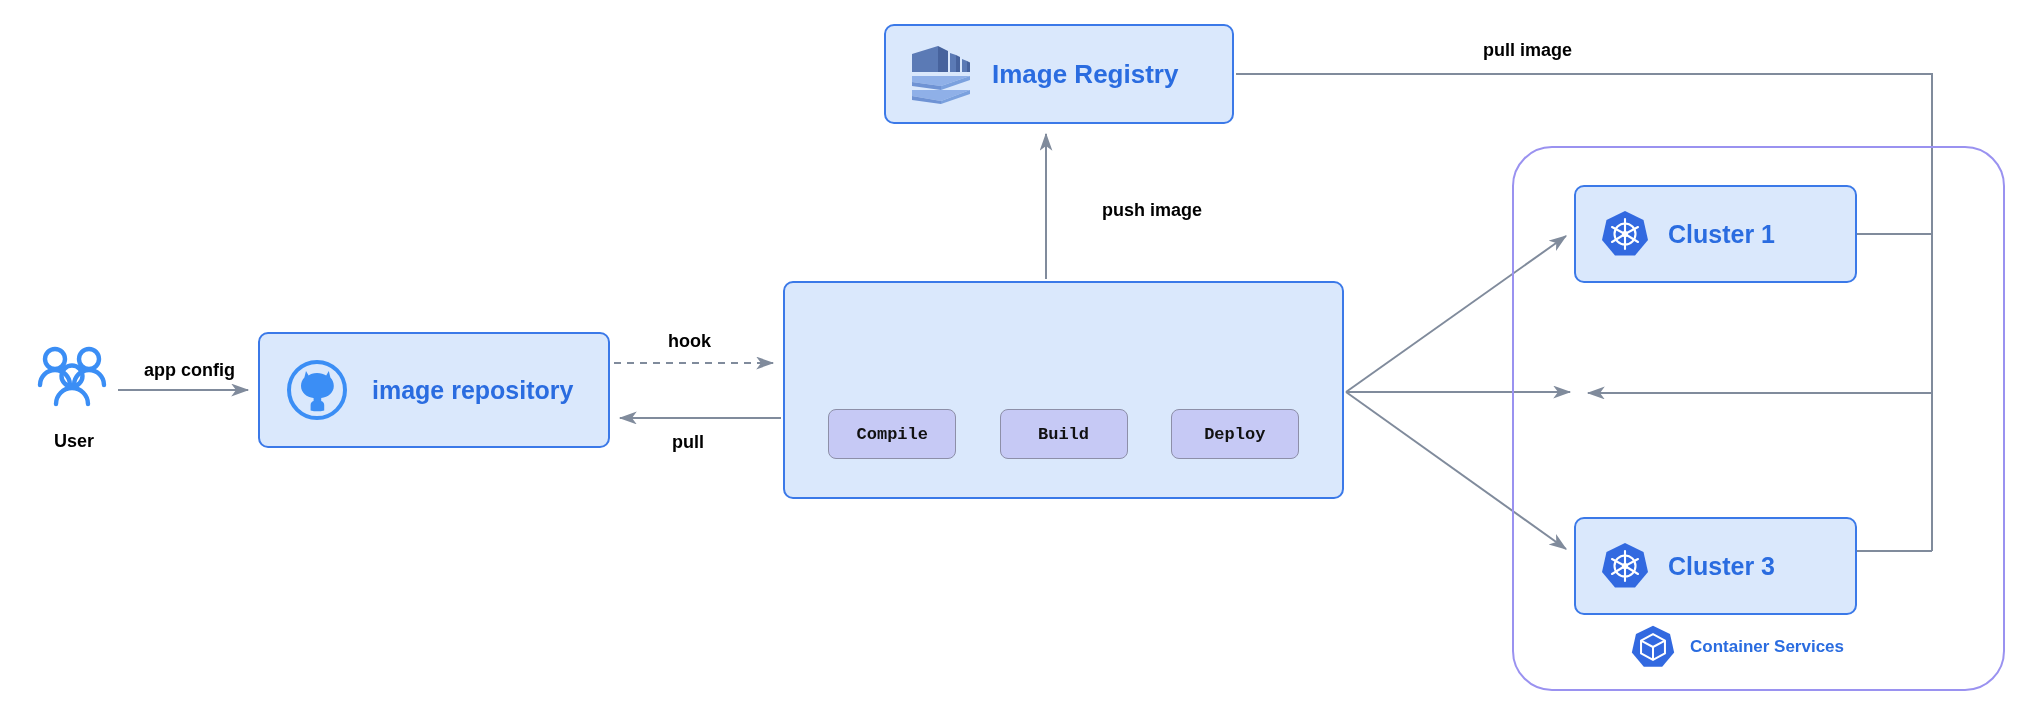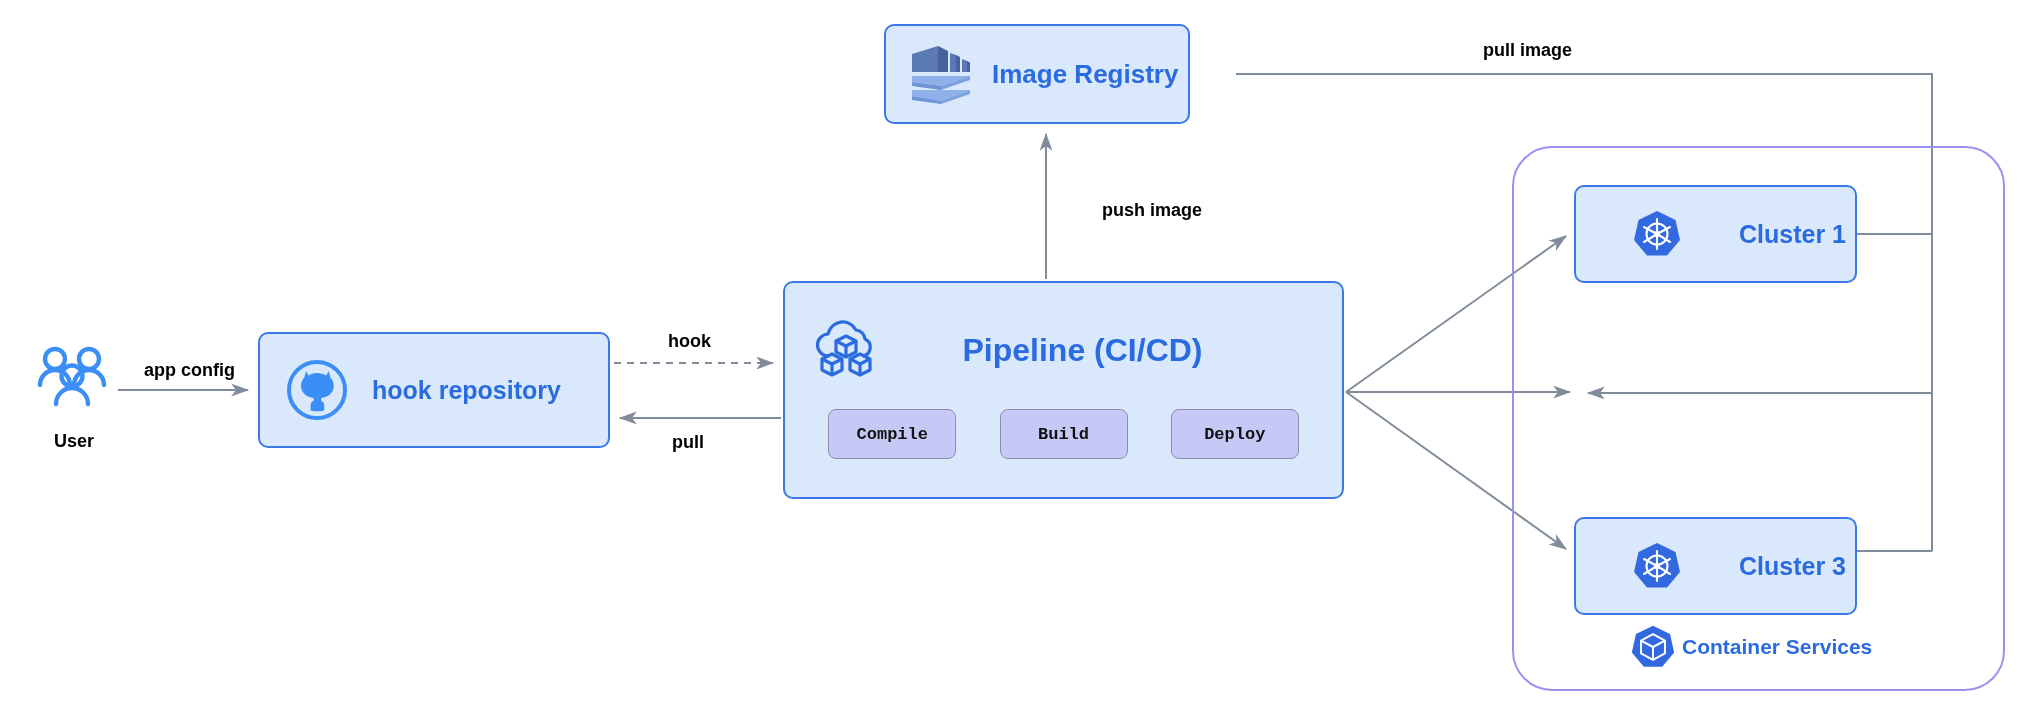--- a/index.html
+++ b/index.html
@@ -31,21 +31,21 @@
   }
   .node-title {
     color: #2a6ce0;
     font-weight: bold;
     white-space: nowrap;
   }
 
   
   #image-registry {
     left: 884px; top: 24px;
-    width: 306px; height: 100px;
+    width: 350px; height: 100px;
     padding-left: 22px;
   }
   #image-registry .node-title { font-size: 26px; margin-left: 18px; }
 
   
   #code-repository {
     left: 258px; top: 332px;
     width: 352px; height: 116px;
     padding-left: 24px;
   }
@@ -92,22 +92,21 @@
     font-size: 17px;
     font-weight: bold;
     color: #111111;
     box-sizing: border-box;
   }
 
   
   .cluster {
     width: 283px;
     height: 98px;
-    padding-left: 56px;
-    gap: 39px;
+    padding-left: 24px;
   }
   .cluster .node-title { font-size: 25px; margin-left: 18px; }
   #cluster-1 { left: 1574px; top: 185px; }
   #cluster-2 { left: 1578px; top: 344px; }
   #cluster-3 { left: 1574px; top: 502px; margin-top: 15px; }
 
   
   #container-boundary {
     position: absolute;
     left: 1512px; top: 146px;
@@ -116,21 +115,21 @@
     border-radius: 40px;
     box-sizing: border-box;
     background: transparent;
   }
   #container-services-label {
     position: absolute;
     left: 1630px; top: 624px;
     display: flex;
     align-items: center;
   }
-  #container-services-label .node-title { font-size: 21px; margin-left: 6px; }
+  #container-services-label .node-title { font-size: 17px; margin-left: 14px; }
 
   
   #user-node {
     position: absolute;
     left: 24px; top: 345px;
     width: 100px;
     display: flex;
     flex-direction: column;
     align-items: center;
   }
@@ -239,21 +238,21 @@
                  c0 6.6 5.8 11.5 12.6 11.9
                  l0 3.2 c-1.8 0.5 -3 2 -3 4 l0 5.4
                  a28 28 0 0 0 13.6 0 l0 -5.4
                  c0 -2 -1.2 -3.5 -3 -4 l0 -3.2
                  c6.8 -0.4 12.6 -5.3 12.6 -11.9
                  c0 -3.4 -1.3 -6.3 -3.4 -8.4
                  l-1.6 -6.6 -2.6 4.6
                  C39.5 17.2 37 16 33 16 z" fill="#3b8ef5"></path>
       </svg>
     </span>
-    <span class="node-title">hook repository</span>
+    <span class="node-title">image repository</span>
   </div>
 
   <div id="image-registry" class="node">
     <span class="icon-wrap">
       <svg width="66" height="60" viewBox="0 0 66 60" xmlns="http://www.w3.org/2000/svg">
 
         <path d="M4 10 L30 2 L30 28 L4 28 z" fill="#5b7ab5"></path>
         <path d="M30 2 L40 7 L40 28 L30 28 z" fill="#47639d"></path>
 
         <path d="M42 9 L48 11 L48 28 L42 28 z" fill="#5b7ab5"></path>
@@ -267,47 +266,20 @@
 
         <path d="M4 46 L62 46 L33 57 L4 52 z" fill="#8fb0e8"></path>
         <path d="M4 52 L33 57 L33 60 L4 56 z" fill="#6f93d4"></path>
         <path d="M33 57 L62 46 L62 50 L33 60 z" fill="#7ba1de"></path>
       </svg>
     </span>
     <span class="node-title">Image Registry</span>
   </div>
 
   <div id="pipeline" class="node">
-    <div class="pipeline-head">
-      <span class="icon-wrap">
-        <svg width="74" height="72" viewBox="0 0 74 72" xmlns="http://www.w3.org/2000/svg">
-          <g fill="none" stroke="#2a6ce0" stroke-width="3.2" stroke-linejoin="round">
-
-            <path d="M20 42
-                     a11 11 0 0 1 -1 -22
-                     a15 15 0 0 1 28 -4
-                     a10 10 0 0 1 9 9
-                     a9 9 0 0 1 -2 17"></path>
-
-            <path d="M37 22 L47 27 L47 38 L37 43 L27 38 L27 27 z"></path>
-            <path d="M27 27 L37 32 L47 27"></path>
-            <path d="M37 32 L37 43"></path>
-
-            <path d="M23 40 L33 45 L33 56 L23 61 L13 56 L13 45 z"></path>
-            <path d="M13 45 L23 50 L33 45"></path>
-            <path d="M23 50 L23 61"></path>
-
-            <path d="M51 40 L61 45 L61 56 L51 61 L41 56 L41 45 z"></path>
-            <path d="M41 45 L51 50 L61 45"></path>
-            <path d="M51 50 L51 61"></path>
-          </g>
-        </svg>
-      </span>
-      <span class="node-title">Pipeline (CI/CD)</span>
-    </div>
     <div class="stage-row">
       <div class="stage-btn">Compile</div>
       <div class="stage-btn">Build</div>
       <div class="stage-btn">Deploy</div>
     </div>
   </div>
 
   <div id="container-boundary"></div>
 
   <div id="cluster-1" class="node cluster">

